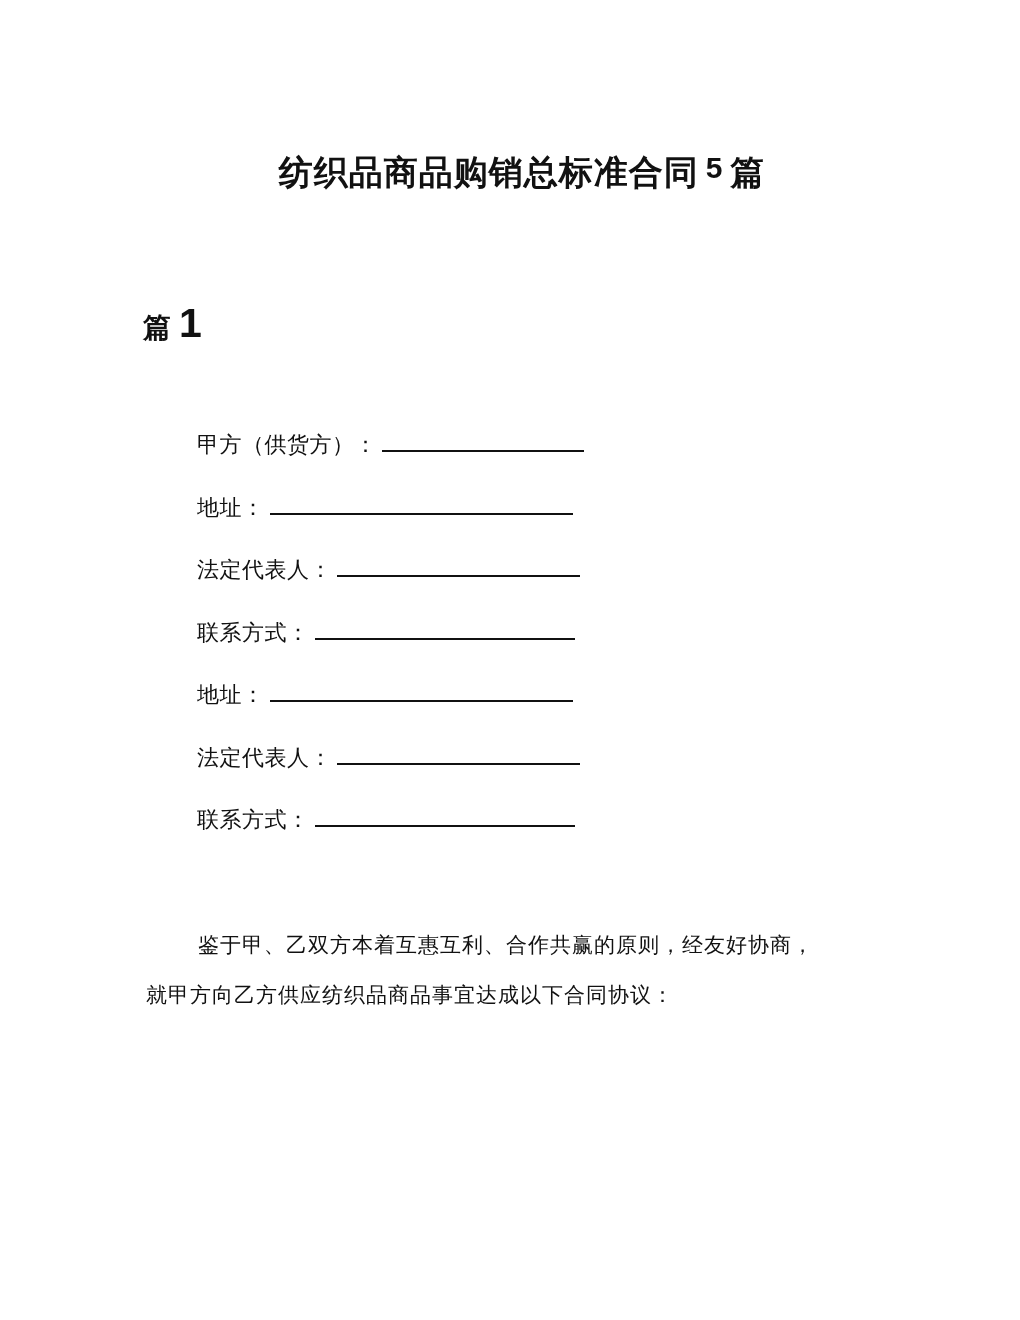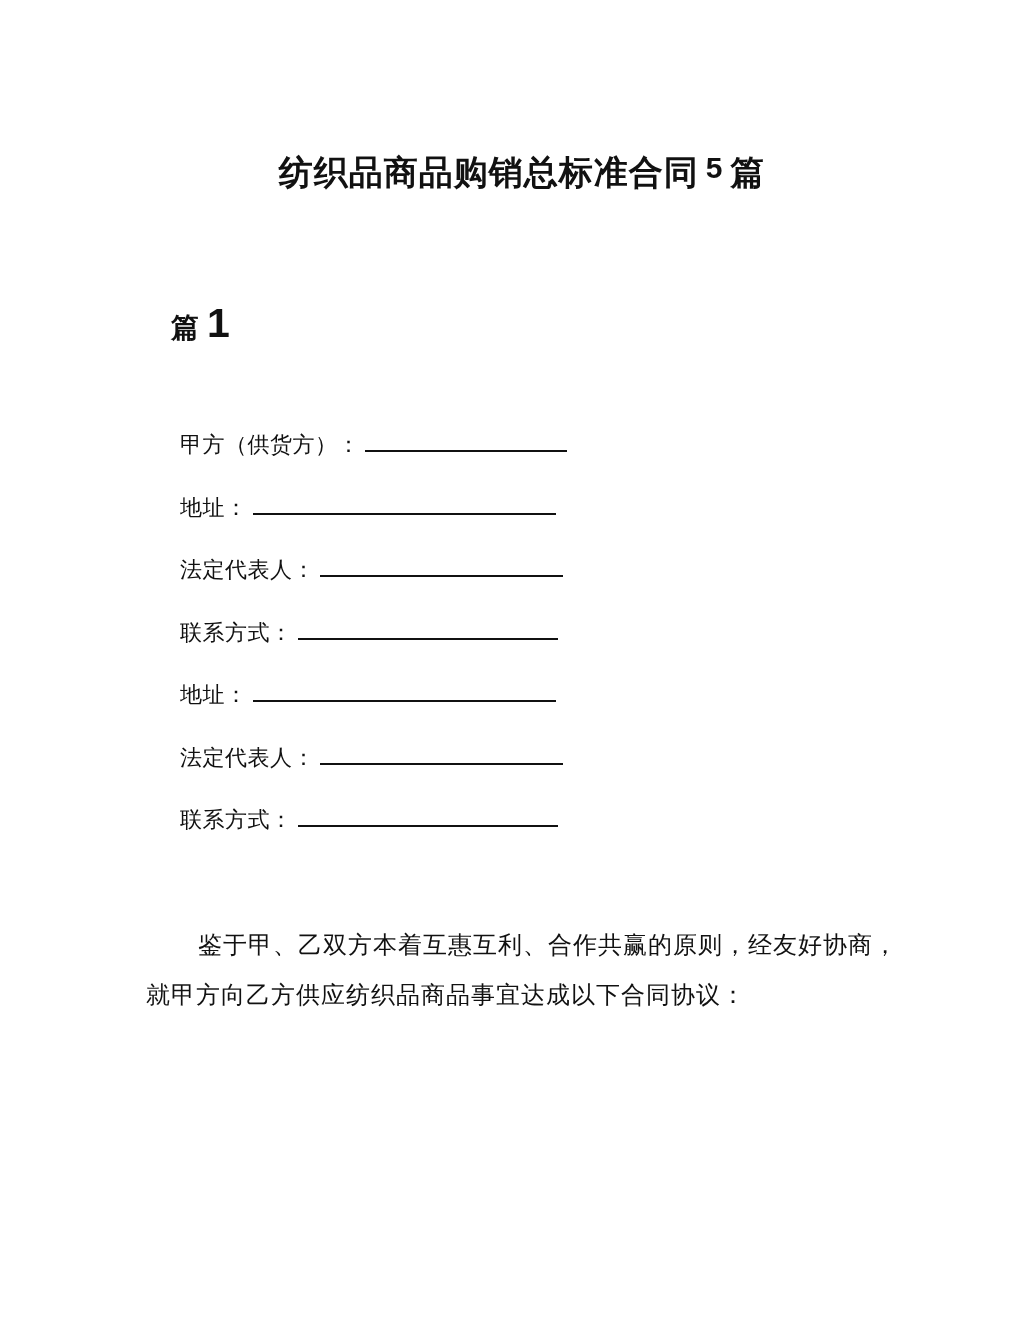--- a/index.html
+++ b/index.html
@@ -36,37 +36,36 @@
       position: relative;
       top: -6px;
       margin: 0 7px;
     }
     
     .section-heading {
       position: absolute;
       left: 143px;
       top: 300px;
       white-space: nowrap;
-      margin-left: 28px;
     }
     .section-heading .section-label {
       font-size: 28px;
       font-weight: 700;
       vertical-align: baseline;
     }
     .section-heading .section-number {
       font-size: 41px;
       font-weight: 700;
       margin-left: 8px;
       vertical-align: baseline;
     }
     
     .form-block {
       position: absolute;
-      left: 180px;
+      left: 197px;
       top: 414px;
       width: 700px;
     }
     .field-row {
       height: 62.5px;
       line-height: 62.5px;
       font-size: 22px;
       white-space: nowrap;
     }
     .field-label {
@@ -81,21 +80,21 @@
     .w1 { width: 202px; }
     .w2 { width: 303px; }
     .w3 { width: 243px; }
     .w4 { width: 260px; }
     
     .paragraph {
       position: absolute;
       left: 146px;
       top: 920px;
       width: 740px;
-      font-size: 24px;
+      font-size: 21px;
       line-height: 50px;
       letter-spacing: 1px;
     }
     .paragraph .para-line-1 {
       text-indent: 52px;
       white-space: nowrap;
     }
     .paragraph .para-line-2 {
       white-space: nowrap;
       font-family: Liberation Serif, serif;

